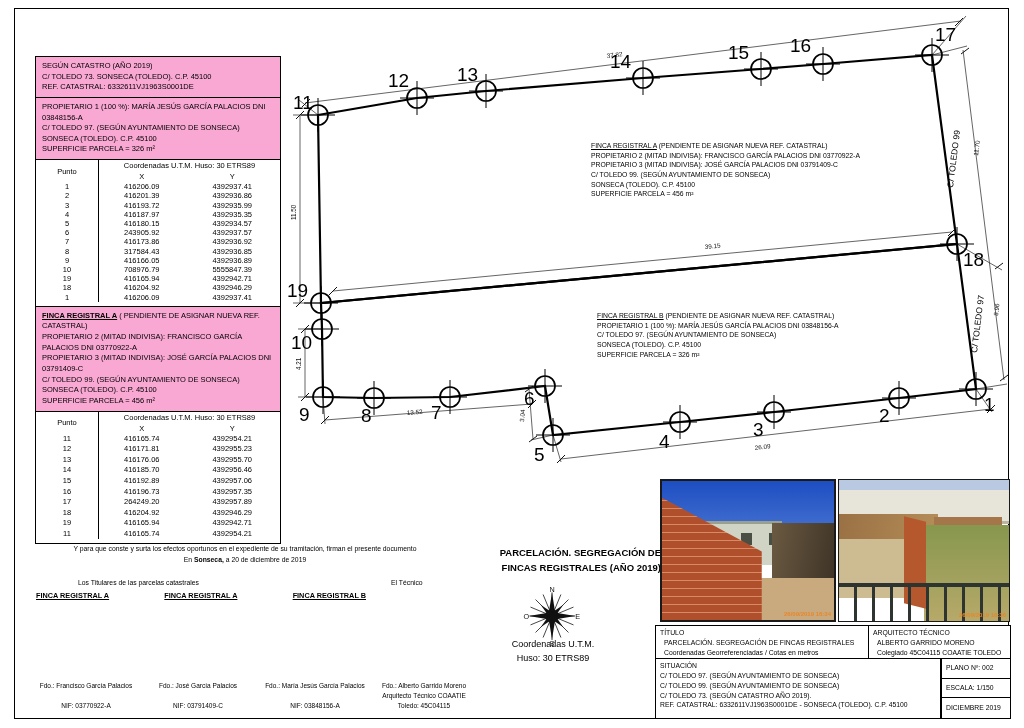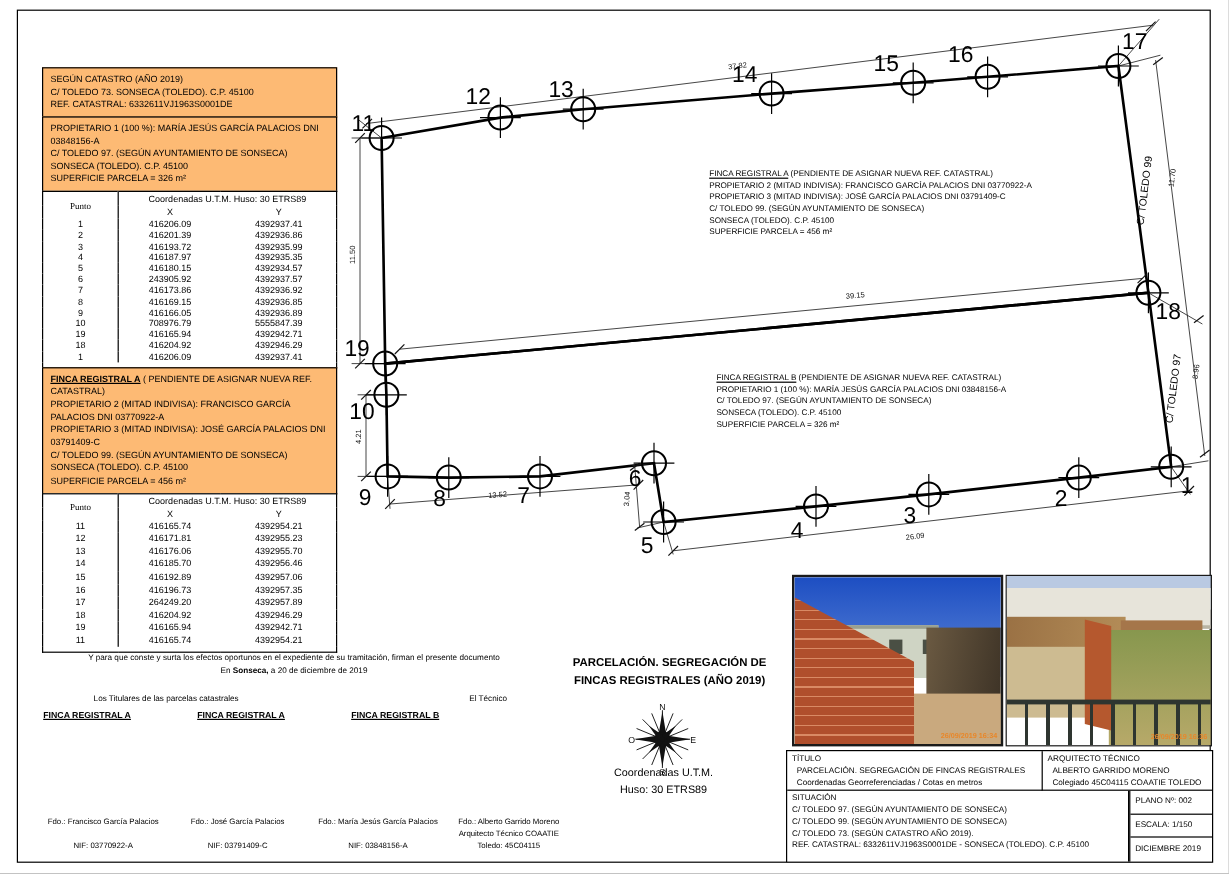--- a/index.html
+++ b/index.html
@@ -2,27 +2,27 @@
 <html><head>
 <meta charset="utf-8">
 <style>
   html,body{margin:0;padding:0;background:#9a9a9a;}
   .page{position:relative;width:1024px;height:728px;background:#fff;margin:0 auto;
         font-family:"Liberation Sans",sans-serif;color:#000;overflow:hidden;}
   .frame{position:absolute;left:14px;top:8px;width:995px;height:711px;border:1px solid #000;box-sizing:border-box;}
 
   
   .panel{position:absolute;left:35px;top:57px;width:246px;}
-  .box{border:1px solid #000;padding:4px 6px;font-size:7.5px;line-height:1.42;margin-top:-1px;box-sizing:border-box;background:#fdba74;}
+  .box{border:1px solid #000;padding:4px 6px;font-size:7.5px;line-height:1.42;margin-top:-1px;box-sizing:border-box;background:#f9a8d4;}
   .box .tt{text-decoration:underline;font-weight:bold;}
   .u{text-decoration:underline;}
   table.coord{border:1px solid #000;border-collapse:collapse;width:100%;font-size:7.5px;margin-top:-1px;background:#fff;}
   table.coord th{font-weight:normal;padding:1px 0;}
   table.coord td{text-align:center;padding:0;}
-  table.coord .pcol{border-right:1px solid #000;width:62px;font-family:Liberation Serif, serif;}
+  table.coord .pcol{border-right:1px solid #000;width:62px;}
   table.coord tbody td:first-child{border-right:1px solid #000;width:62px;}
   .t13 tbody td{line-height:9.2px;}
   .t10 tbody td{line-height:10.6px;}
   table.coord tbody:after{content:"";display:block;height:4px;}
 
   
   .plan{position:absolute;left:285px;top:8px;}
   .pn{font-size:19px;fill:#000;}
   .dimtxt{font-size:6.3px;fill:#111;}
   .sttxt{font-size:8.6px;fill:#000;}
@@ -40,21 +40,21 @@
   .f-tit{position:absolute;left:78px;top:579px;font-size:6.8px;}
   .f-tec{position:absolute;left:391px;top:579px;font-size:6.8px;}
   .f-fincas{position:absolute;left:36px;top:591px;width:330px;display:flex;justify-content:space-between;}
   .f-fincas span{font-size:7.3px;font-weight:bold;text-decoration:underline;}
   .f-sign{position:absolute;left:28px;top:681px;width:442px;display:flex;font-size:6.5px;text-align:center;}
   .f-sign .col{line-height:10px;}
   .c1{width:116px}.c2{width:108px}.c3{width:126px}.c4{width:92px}
   .f-sign .mid{height:10px;}
 
   
-  .c-title{position:absolute;left:455px;top:545px;width:206px;text-align:center;font-weight:bold;font-size:9.5px;line-height:1.6;}
+  .c-title{position:absolute;left:455px;top:545px;width:206px;text-align:right;font-weight:bold;font-size:9.5px;line-height:1.6;}
   .compass{position:absolute;left:521px;top:585px;width:62px;height:62px;}
   .compass text{font-size:7.5px;fill:#111;text-anchor:middle;paint-order:stroke;stroke:#fff;stroke-width:1.5px;}
   .c-coords{position:absolute;left:475px;top:638px;width:156px;text-align:center;font-size:9px;line-height:1.55;}
 
   
   .photo{position:absolute;top:479px;height:143px;overflow:hidden;box-sizing:border-box;border:2px solid #1a1a1a;}
   .ph1{left:660px;width:176px;}
   .ph2{left:838px;width:172px;border-width:1px;}
   .photo div{position:absolute;}
   .stamp{color:#e8872a;font-size:6px;right:3px;bottom:3px;z-index:9;font-weight:bold;}
@@ -151,21 +151,21 @@
             <td>243905.92</td>
             <td>4392937.57</td>
           </tr>
           <tr>
             <td>7</td>
             <td>416173.86</td>
             <td>4392936.92</td>
           </tr>
           <tr>
             <td>8</td>
-            <td>416169.15</td>
+            <td>317584.43</td>
             <td>4392936.85</td>
           </tr>
           <tr>
             <td>9</td>
             <td>416166.05</td>
             <td>4392936.89</td>
           </tr>
           <tr>
             <td>10</td>
             <td>708976.79</td>

